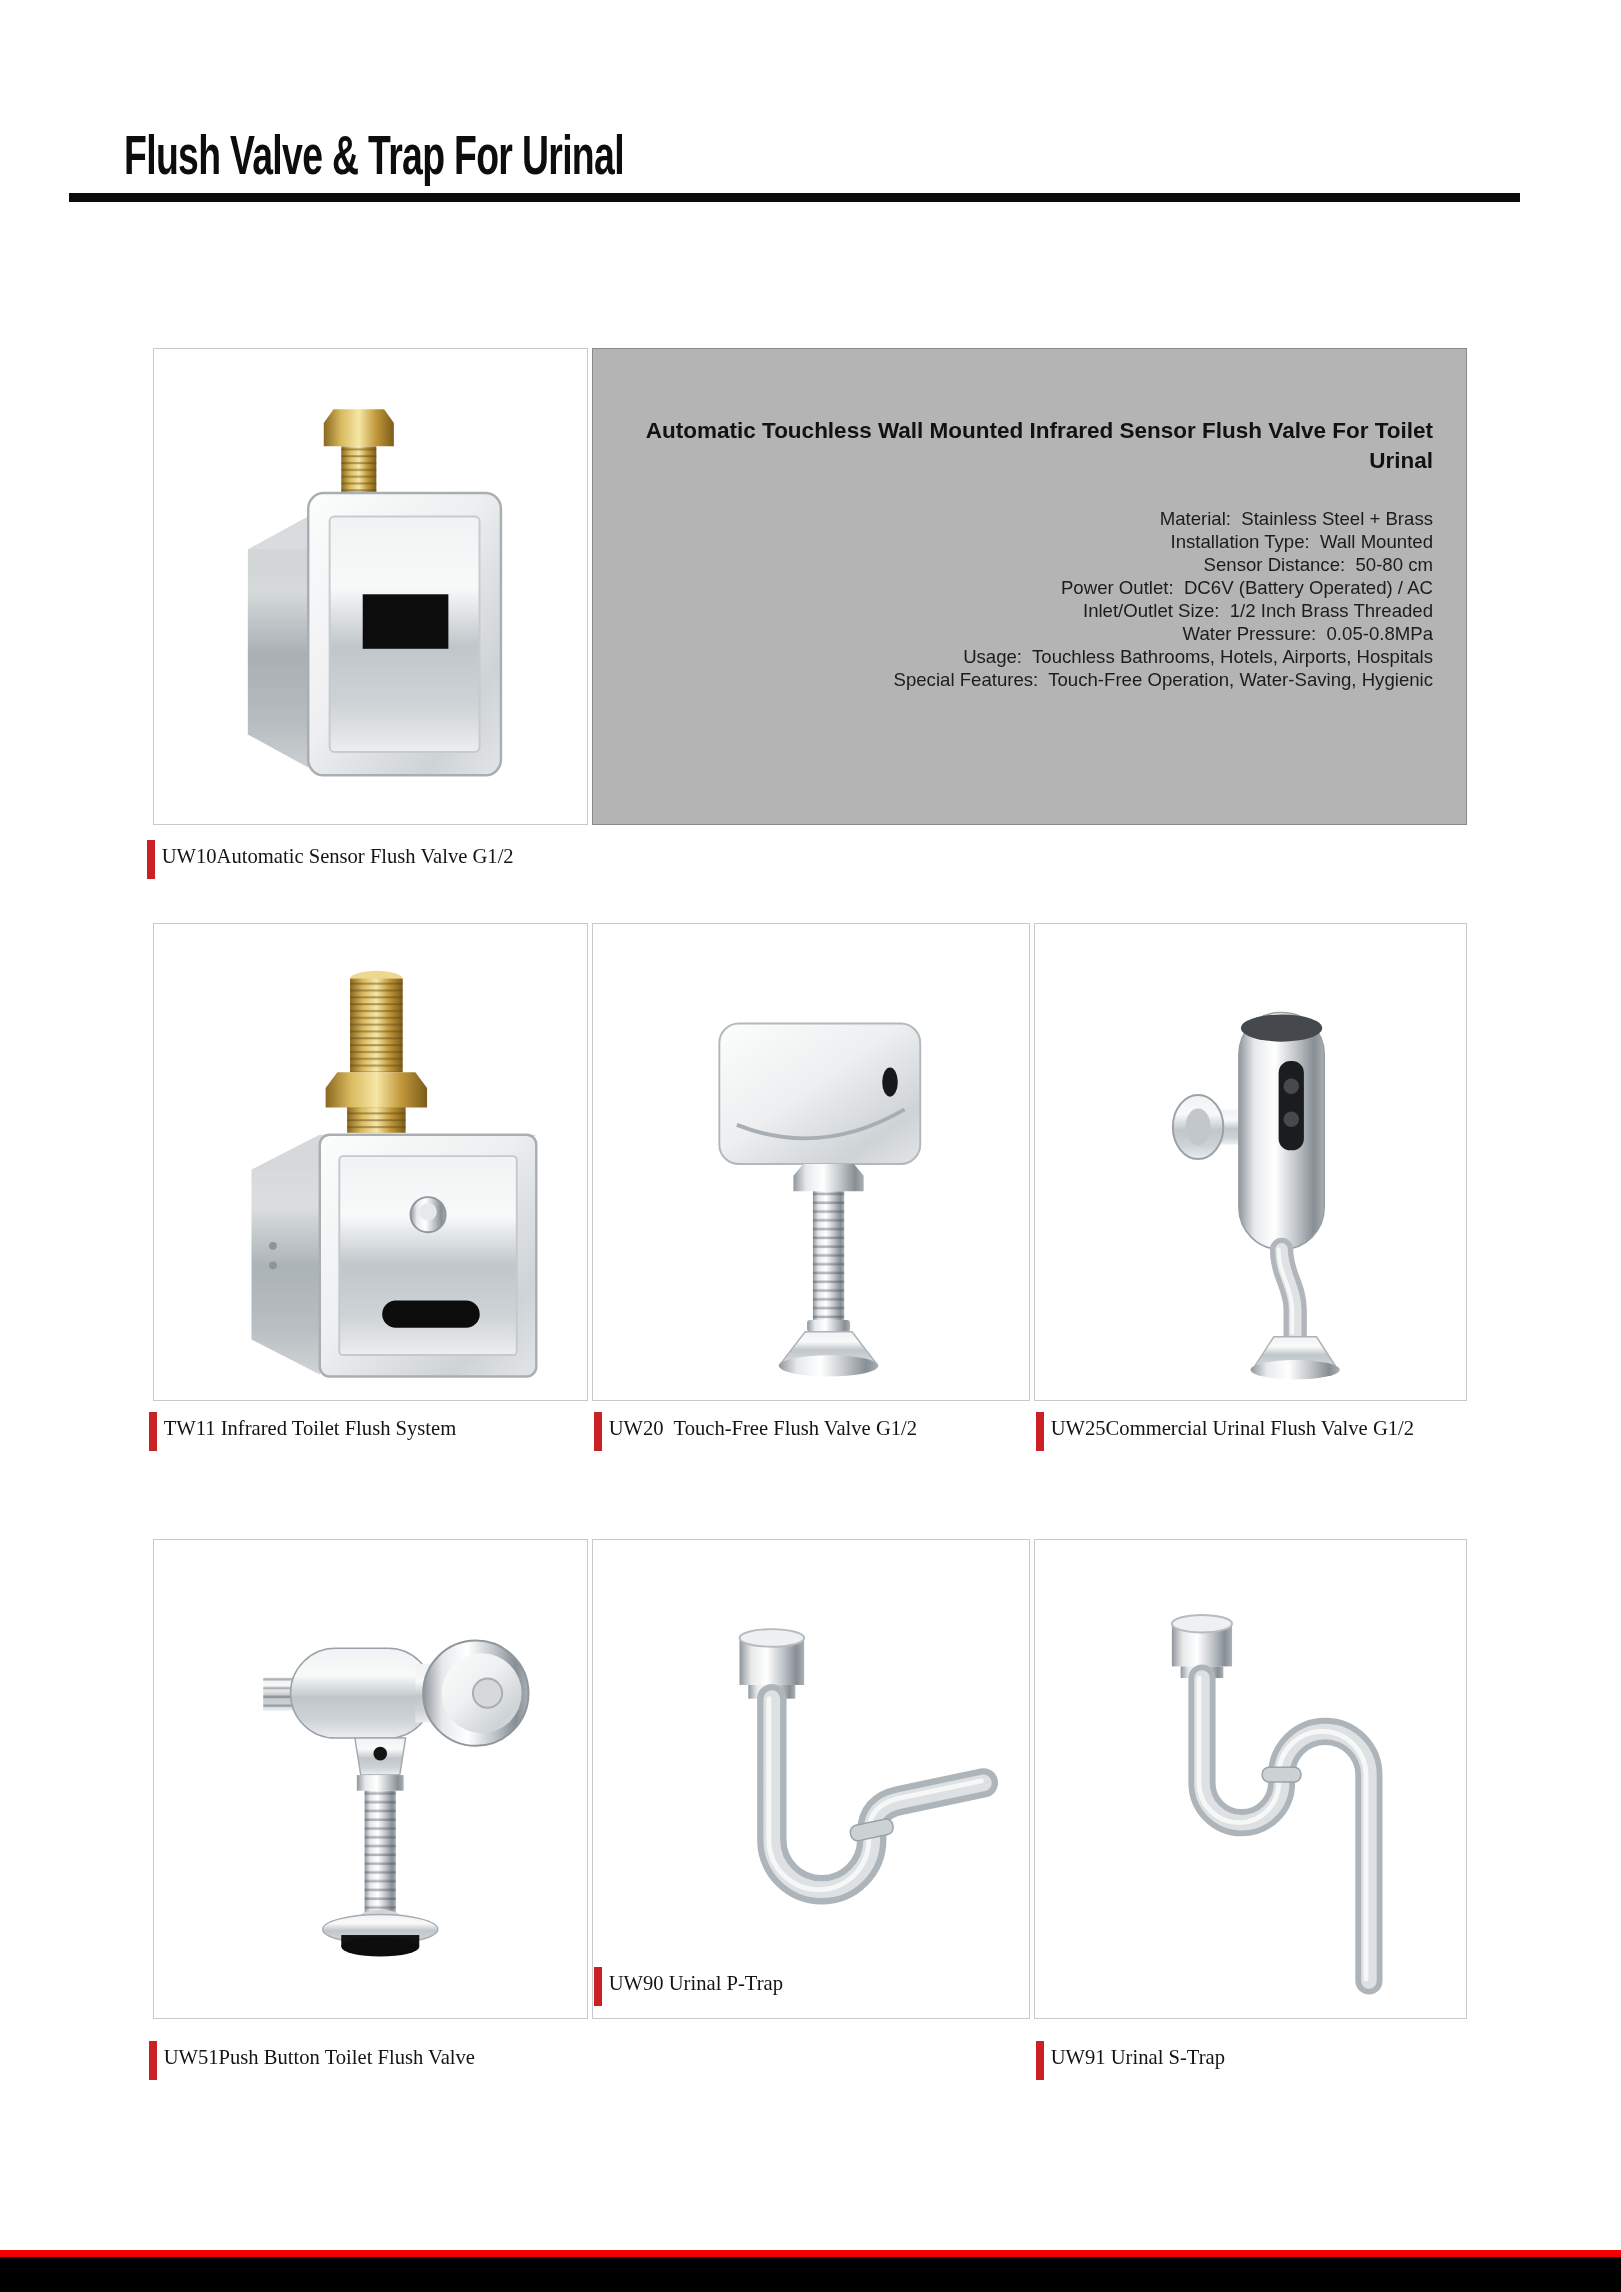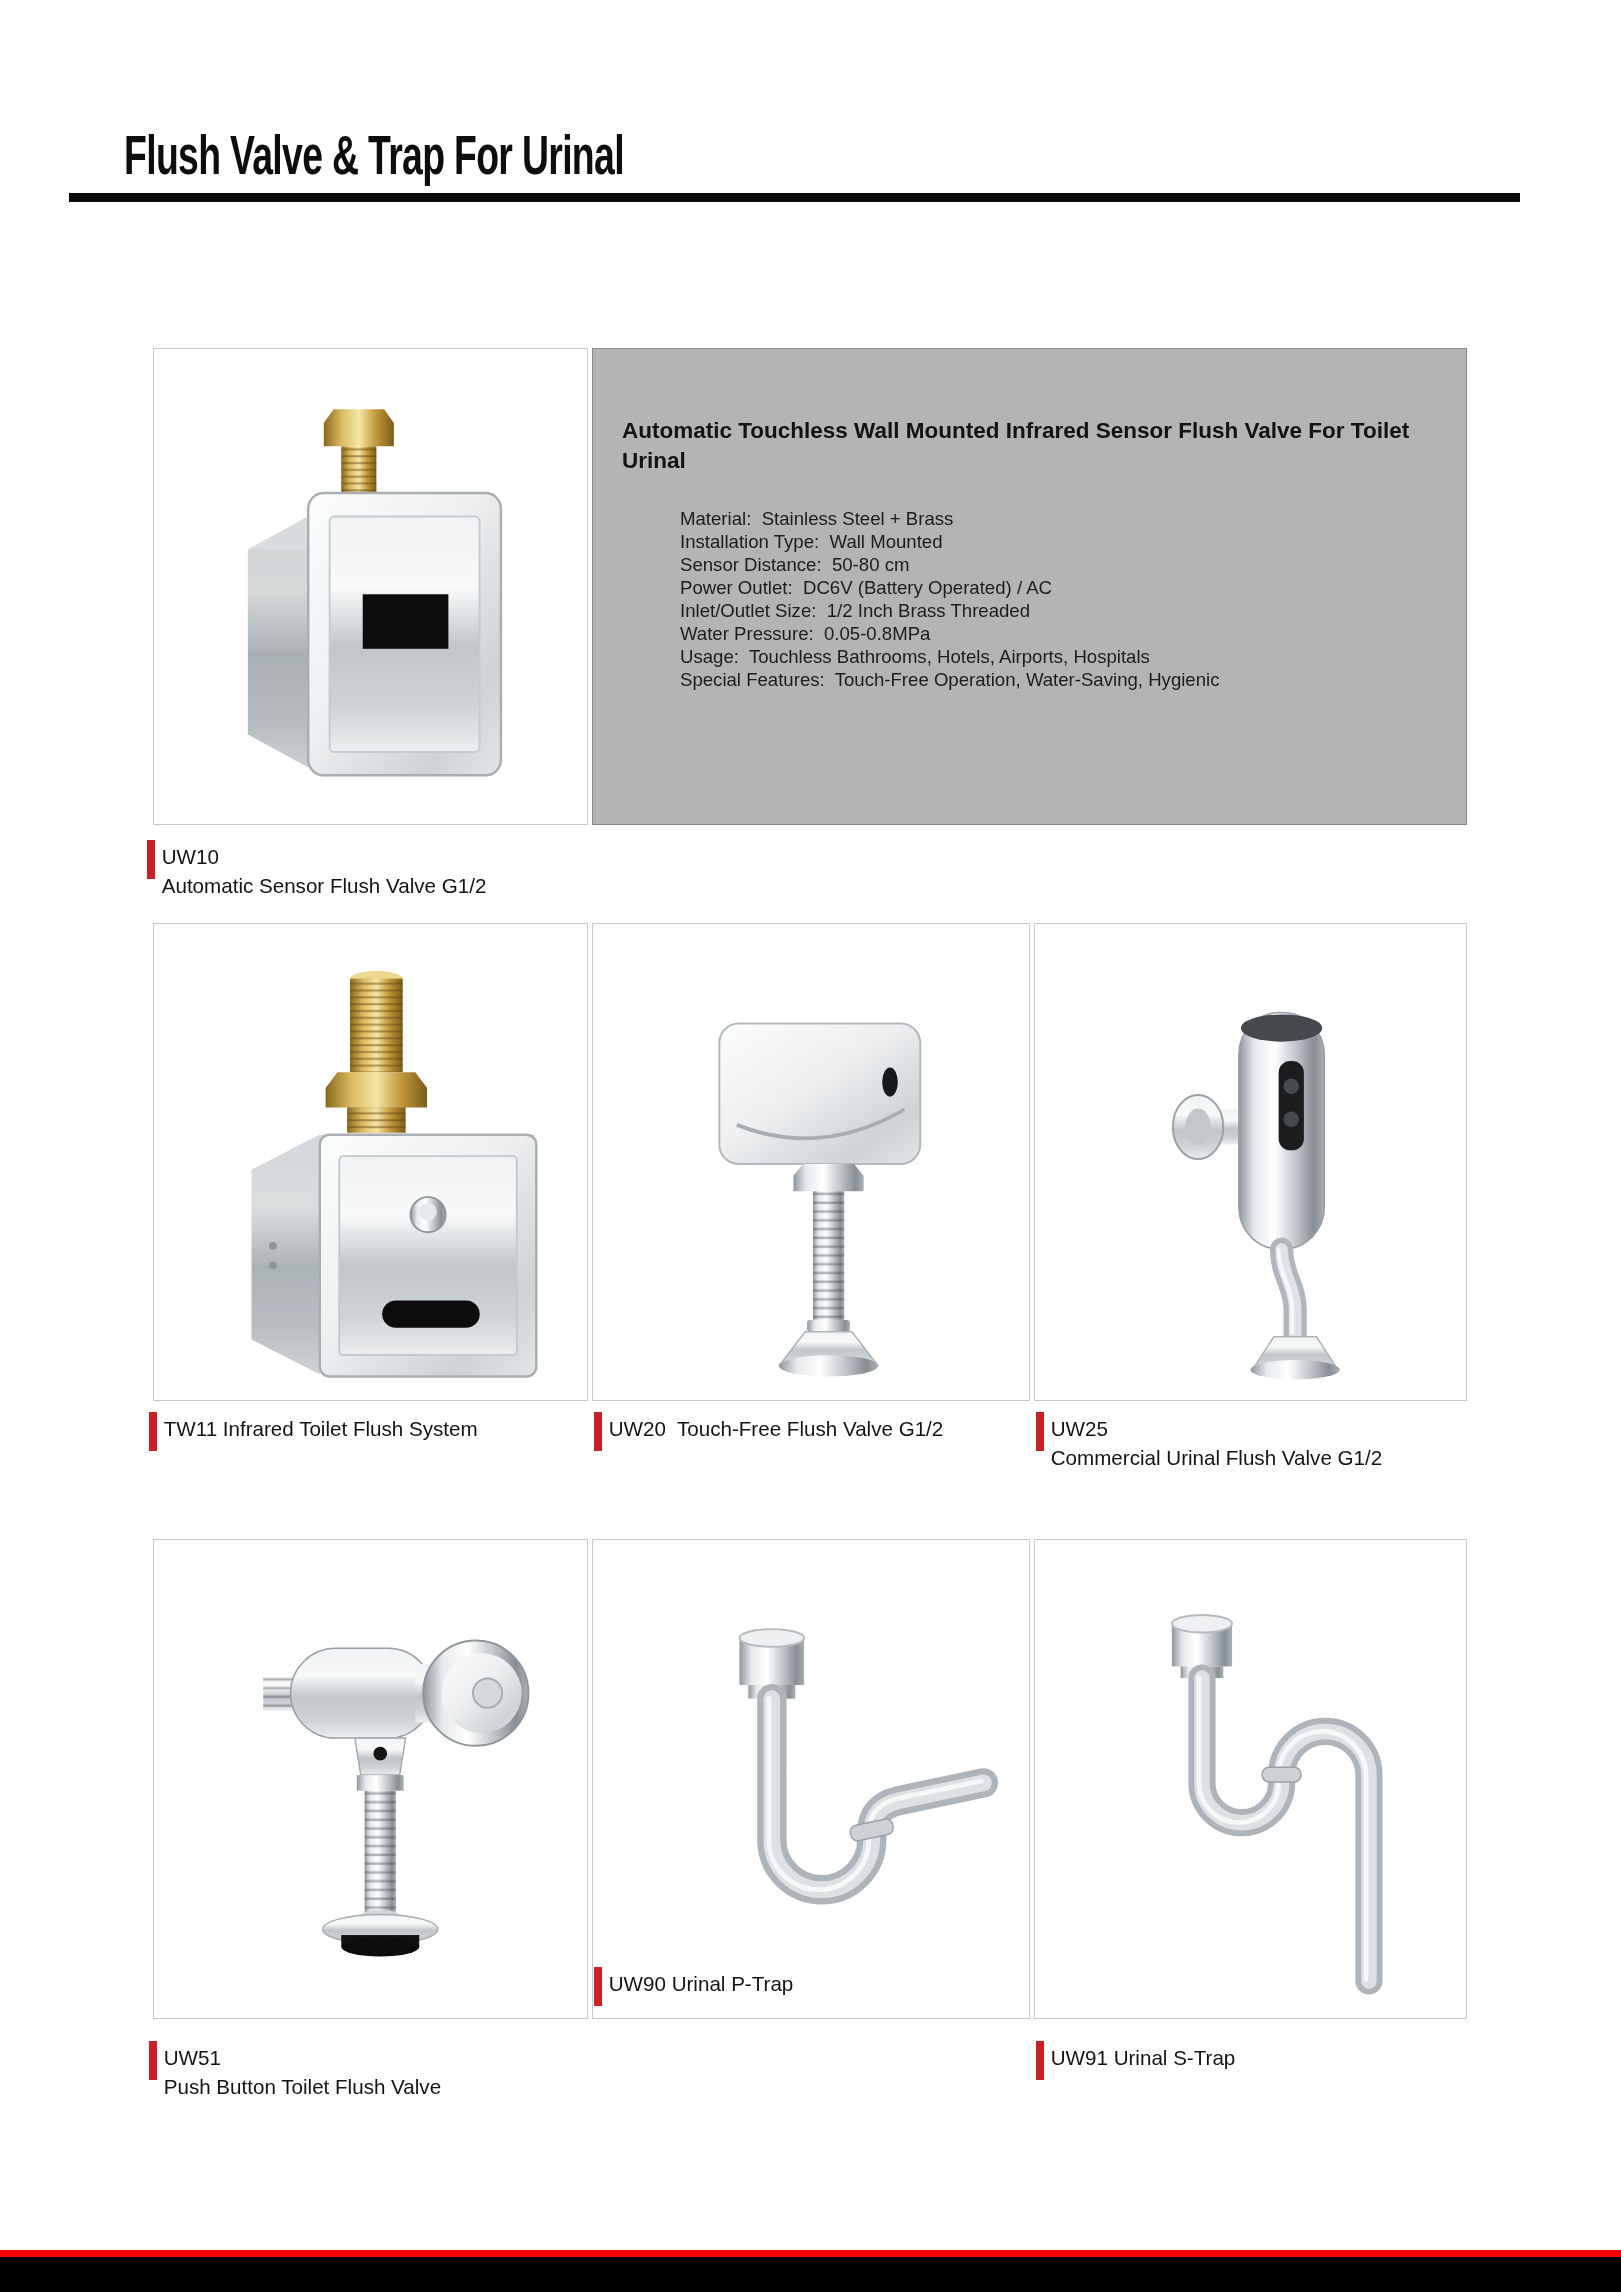--- a/index.html
+++ b/index.html
@@ -21,34 +21,35 @@
   }
   .title-rule{position:absolute;left:69px;top:193px;width:1451px;height:8.8px;background:#0a0a0a;}
   .cell{
     position:absolute;background:#ffffff;border:1px solid #c9c9c9;box-sizing:border-box;
   }
   .cell svg{display:block;width:100%;height:100%;}
   .info-panel{
     position:absolute;left:592px;top:348px;width:875px;height:477px;
     background:var(--panel-gray,#b4b4b4);border:1px solid #8a8a8a;box-sizing:border-box;
     padding:67px 33px 0 29px;
+    text-align:right;
   }
   .info-panel h2{
     margin:0;font-size:22.5px;font-weight:700;line-height:30px;max-width:825px;color:#121212;
   }
   .spec-list{margin:31px 0 12px 58px;}
   .spec-line{
     font-size:18.6px;line-height:23px;white-space:pre-wrap;color:#1c1c1c;
   }
   .caption{position:absolute;display:flex;align-items:flex-start;}
   .caption .bar{
     flex:none;width:7.8px;height:39px;margin-right:6.9px;
     background:var(--accent-red,#cb2026);
   }
-  .cap-text{display:flex;flex-direction:column;padding-top:2px;}
+  .cap-text{display:flex;padding-top:2px;font-family:Liberation Serif, serif;}
   .cap-line{font-size:20.6px;line-height:29px;white-space:pre-wrap;color:#141414;}
   .footer-red{position:absolute;left:0;top:2250px;width:1621px;height:6.9px;background:var(--footer-red,#f20000);}
   .footer-black{position:absolute;left:0;top:2257px;width:1621px;height:35px;background:var(--footer-black,#000000);}
 </style>
 </head>
 <body>
 
 <div class="page">
 
   <svg width="0" height="0" style="position:absolute">

